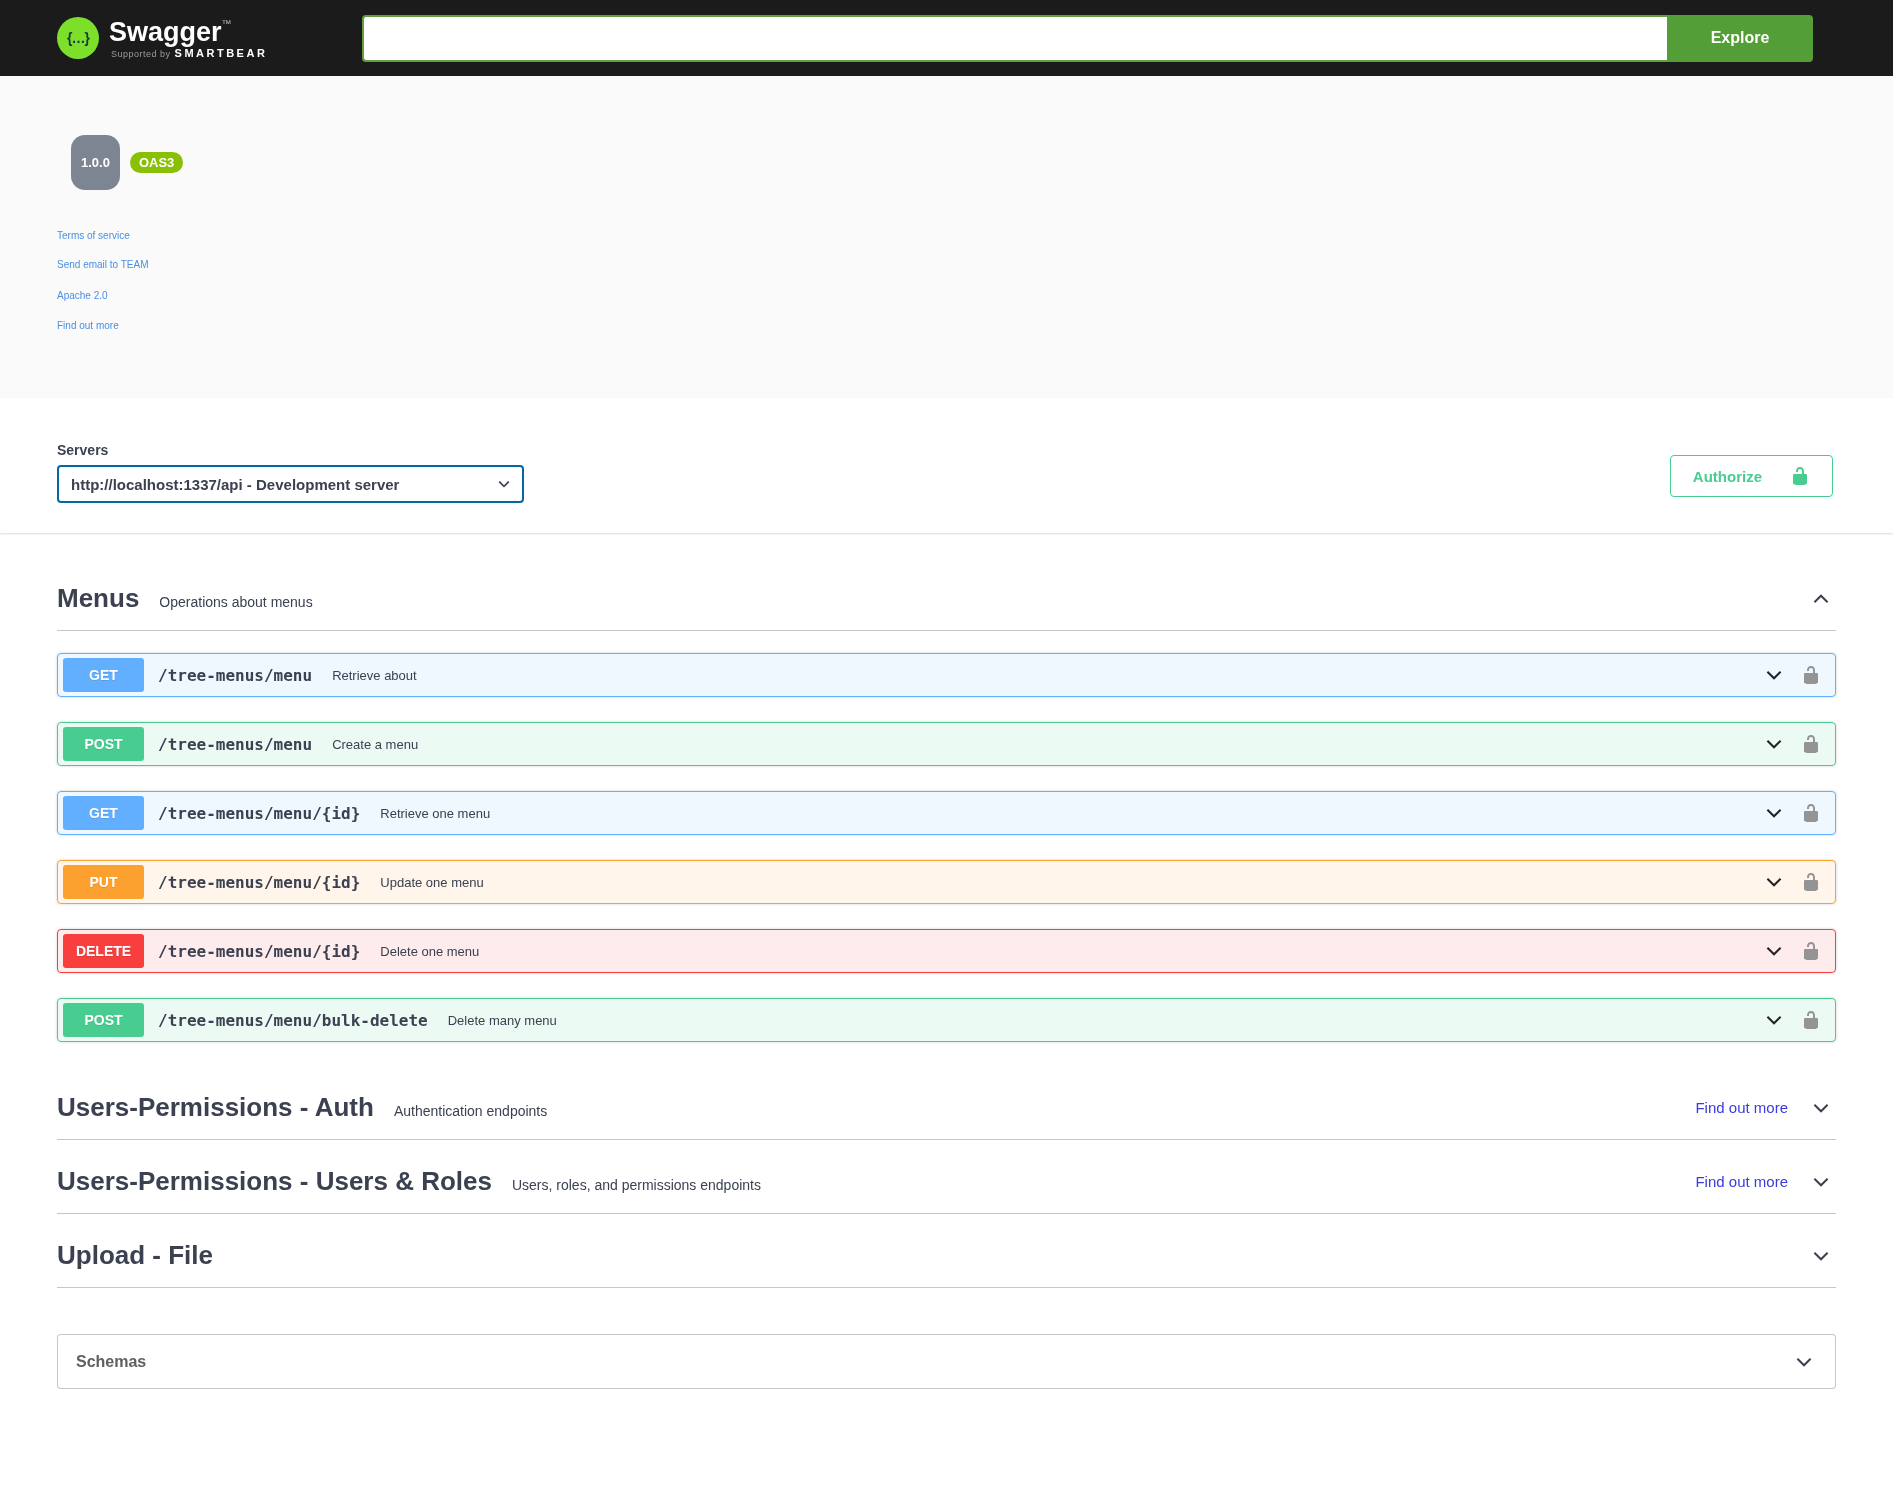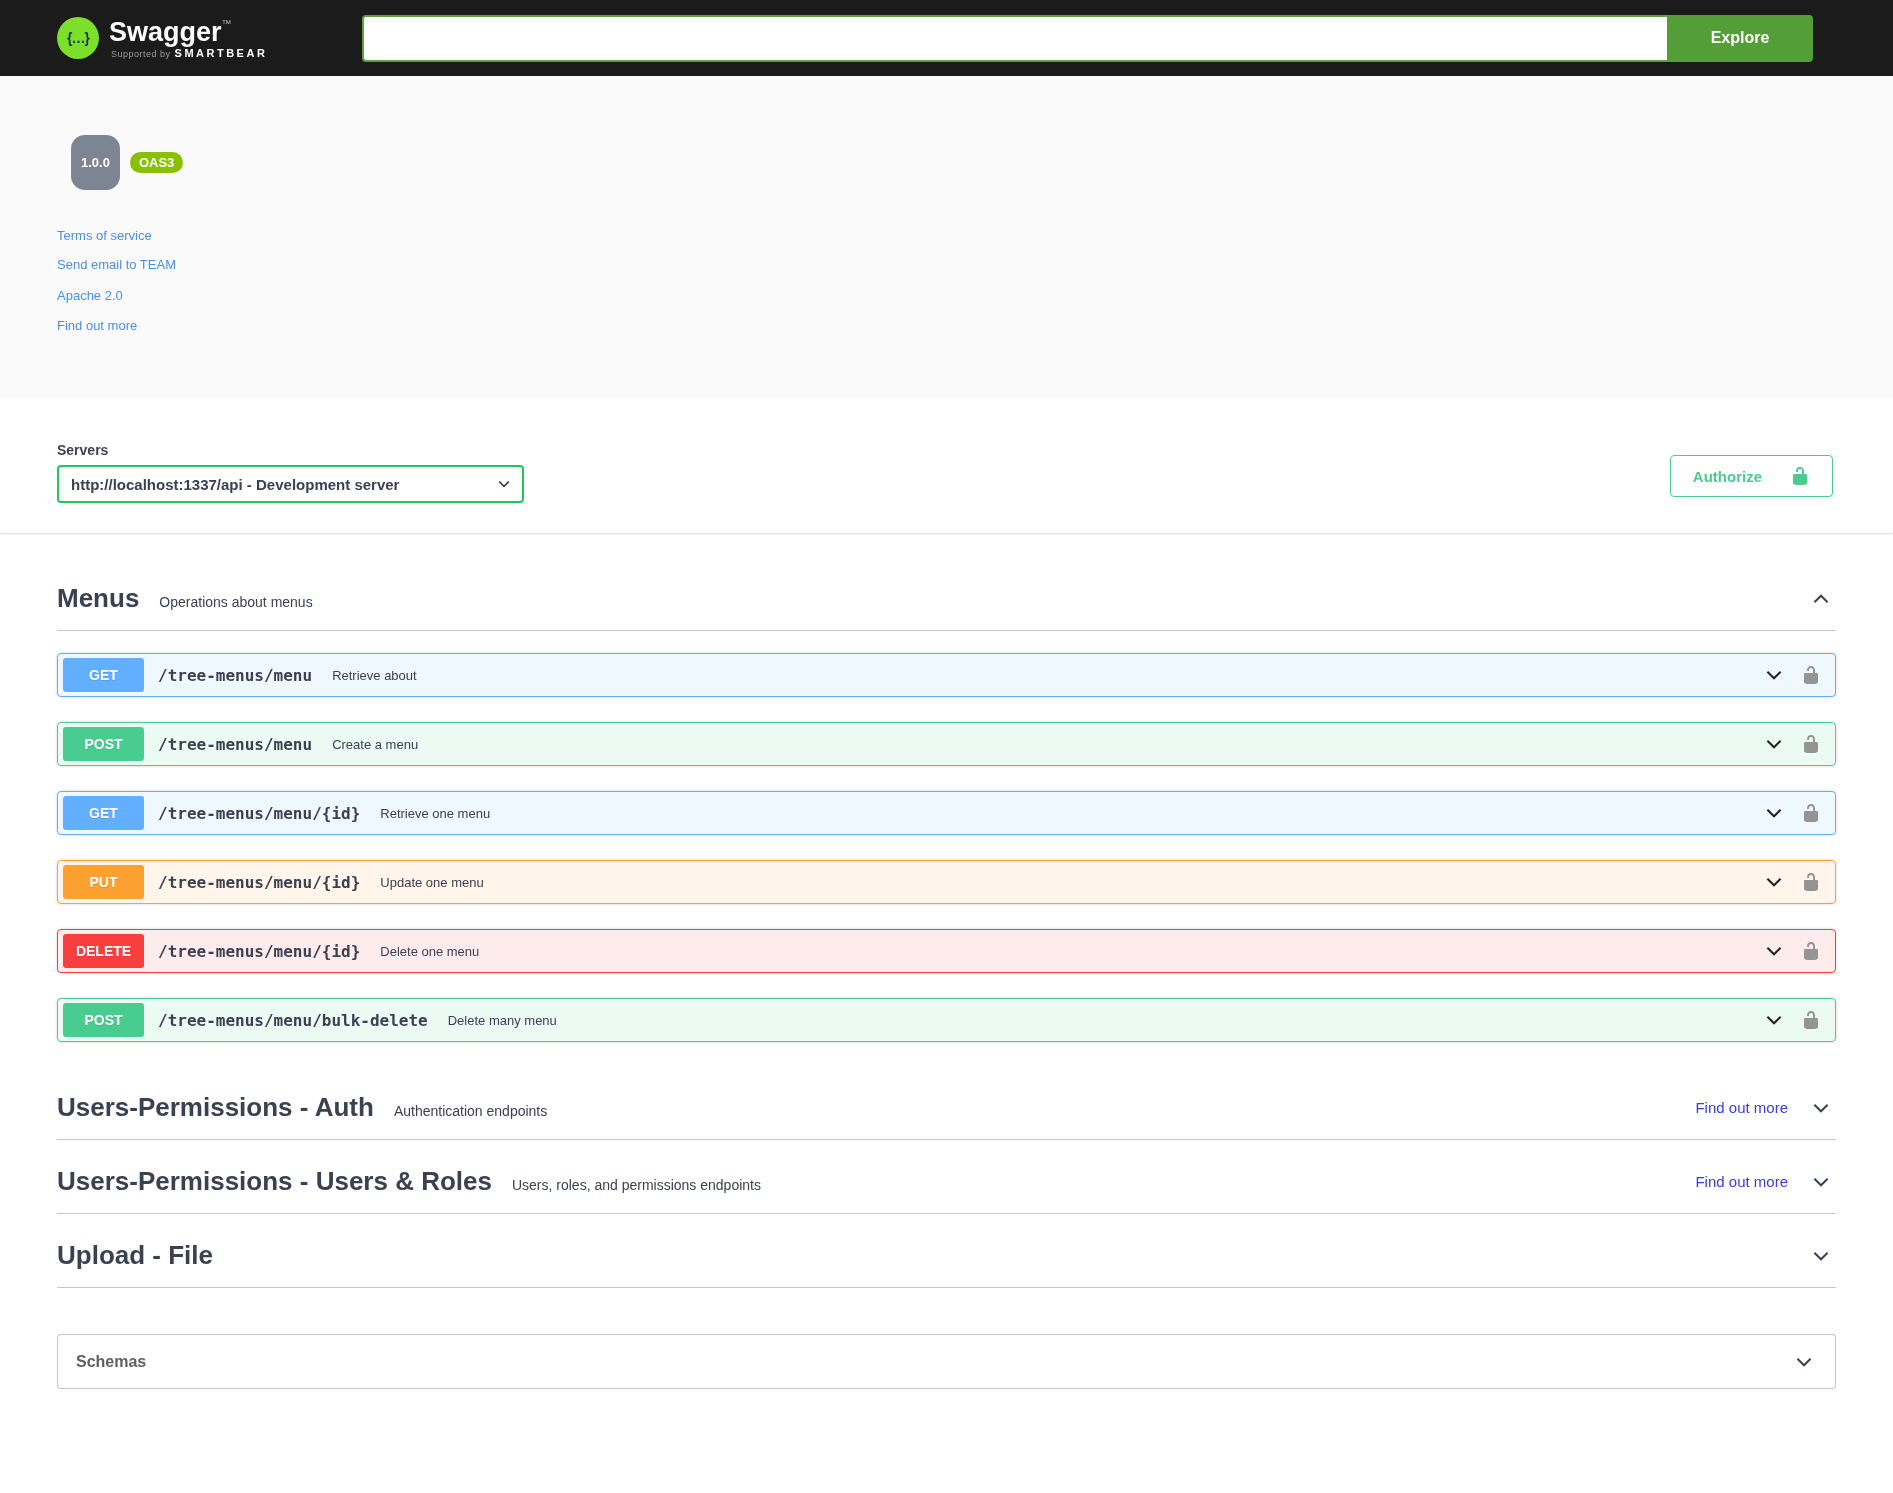--- a/index.html
+++ b/index.html
@@ -48,40 +48,40 @@
   .info-section { background:#fafafa; padding:57px 57px 62px; }
   .title-row { display:flex; align-items:flex-start; }
   .api-title { font-size:40px; font-weight:bold; color:#3b4151; margin:0; line-height:46px; letter-spacing:.5px; }
   .badges { display:flex; gap:10px; margin-left:14px; margin-top:2px; align-items:center; }
   .pill { color:#fff; font-weight:bold; border-radius:14px; }
   .version-pill { background:#7d8492; font-size:13px; padding:20px 10px; }
   .oas-pill { background:#89bf04; font-size:13px; padding:3px 9px; }
   .info-links { margin-top:36px; }
   .info-link {
     display:block; color:#4990e2; text-decoration:none;
-    font-size:13px; line-height:20px; cursor:pointer;
+    font-size:10px; line-height:20px; cursor:pointer;
   }
   .lk-terms { margin-bottom:9px; }
   .lk-team { margin-bottom:2px; }
   .lk-email { margin-bottom:11px; }
   .lk-license { margin-bottom:10px; }
 
   
   .scheme-section {
     background:#fff; padding:44px 60px 30px 57px;
     display:flex; justify-content:space-between; align-items:flex-start;
     box-shadow:0 1px 2px 0 rgba(0,0,0,.15);
     position:relative; z-index:1;
   }
   .servers-label { font-size:14px; font-weight:bold; display:block; margin-bottom:7px; color:#3b4151; }
   .select-wrap { position:relative; display:inline-block; }
   .server-select {
     appearance:none; -webkit-appearance:none;
     width:467px; height:38px;
-    border:2px solid #22c55e; border-radius:4px;
+    border:2px solid #0369a1; border-radius:4px;
     background:#ffffff; color:#3b4151;
     font-weight:bold; font-size:15px;
     padding:0 40px 0 12px;
     font-family:"Liberation Sans", sans-serif;
   }
   .select-arrow { position:absolute; right:12px; top:11px; pointer-events:none; }
   .authorize-btn {
     margin-top:13px;
     display:flex; align-items:center; gap:28px;
     background:transparent; border:1px solid #49cc90; border-radius:4px;

